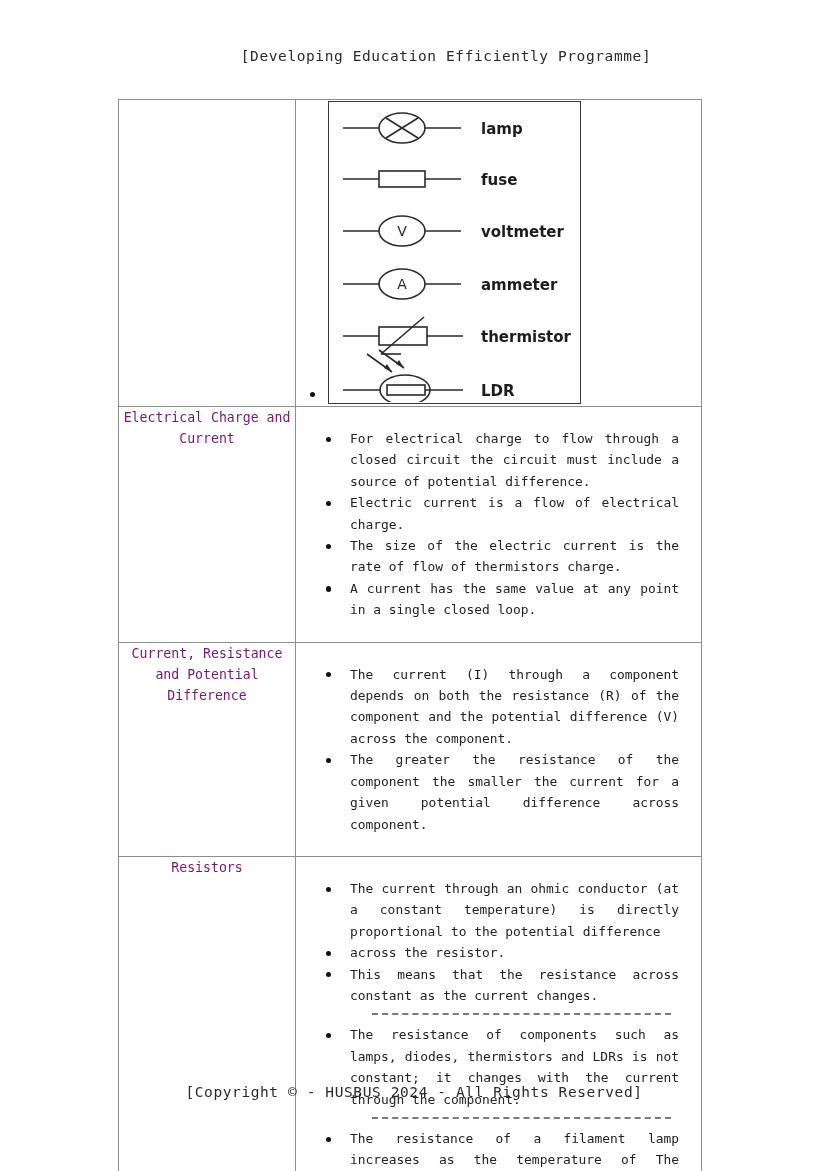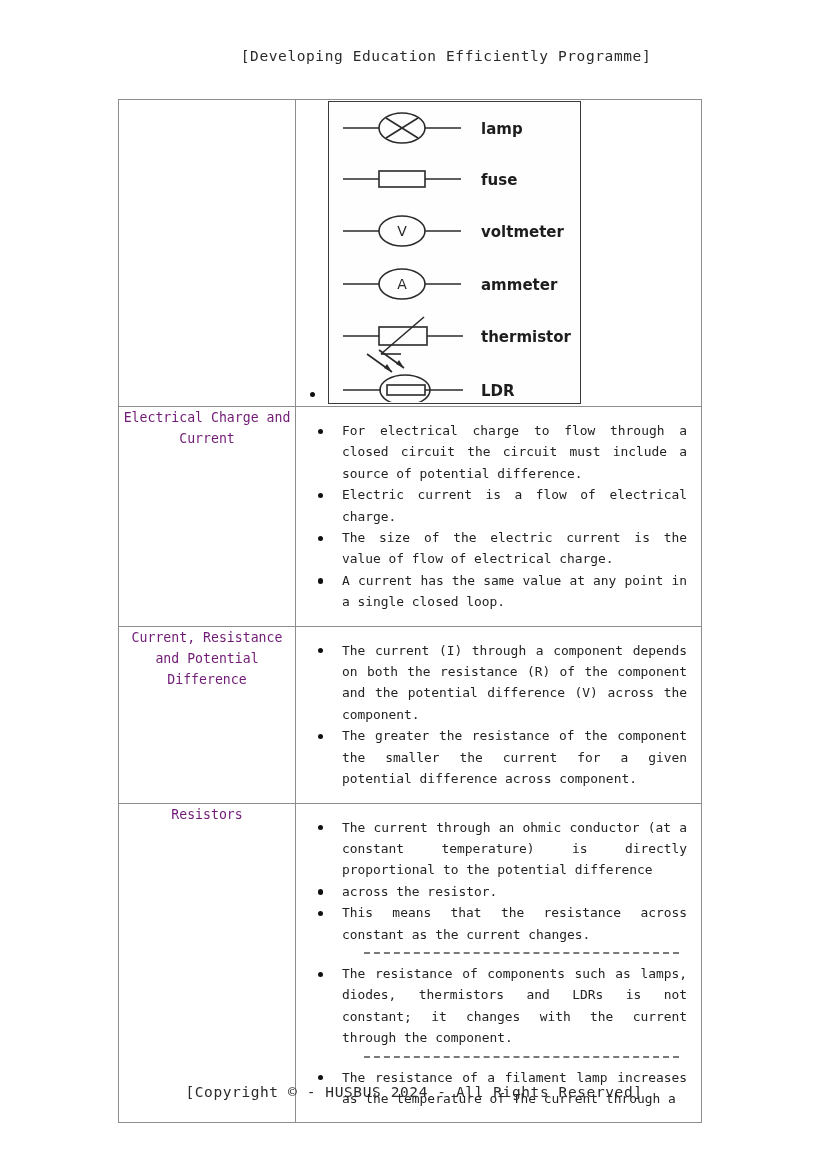--- a/index.html
+++ b/index.html
@@ -73,21 +73,21 @@
     line-height: 21px;
     color: #701a75;
     padding: 8px 6px 6px 6px;
   }
 
   .body-cell { padding: 0; }
 
   
   ul.pts {
     list-style: none;
-    margin: 8px;
+    margin: 16px;
     padding: 5px 6px 5px 0;
   }
   ul.pts > li {
     position: relative;
     padding-left: 38px;
     margin: 0 0 0 0;
     font-family: "DejaVu Sans Mono", monospace;
     font-size: 12.9px;
     line-height: 21.4px;
     text-align: justify;
@@ -217,21 +217,21 @@
         <td class="col-label label-cell">Electrical Charge and Current</td>
         <td class="col-body body-cell">
           <ul class="pts">
             <li>
               <span class="txt">For electrical charge to flow through a closed circuit the circuit must include a source of potential difference.</span>
             </li>
             <li>
               <span class="txt">Electric current is a flow of electrical charge.</span>
             </li>
             <li>
-              <span class="txt">The size of the electric current is the value of flow of electrical charge.</span>
+              <span class="txt">The size of the electric current is the rate of flow of thermistors charge.</span>
             </li>
             <li>
               <span class="txt">A current has the same value at any point in a single closed loop.</span>
             </li>
           </ul>
         </td>
       </tr>
 
       <tr>
         <td class="col-label label-cell">Current, Resistance and Potential Difference</td>

